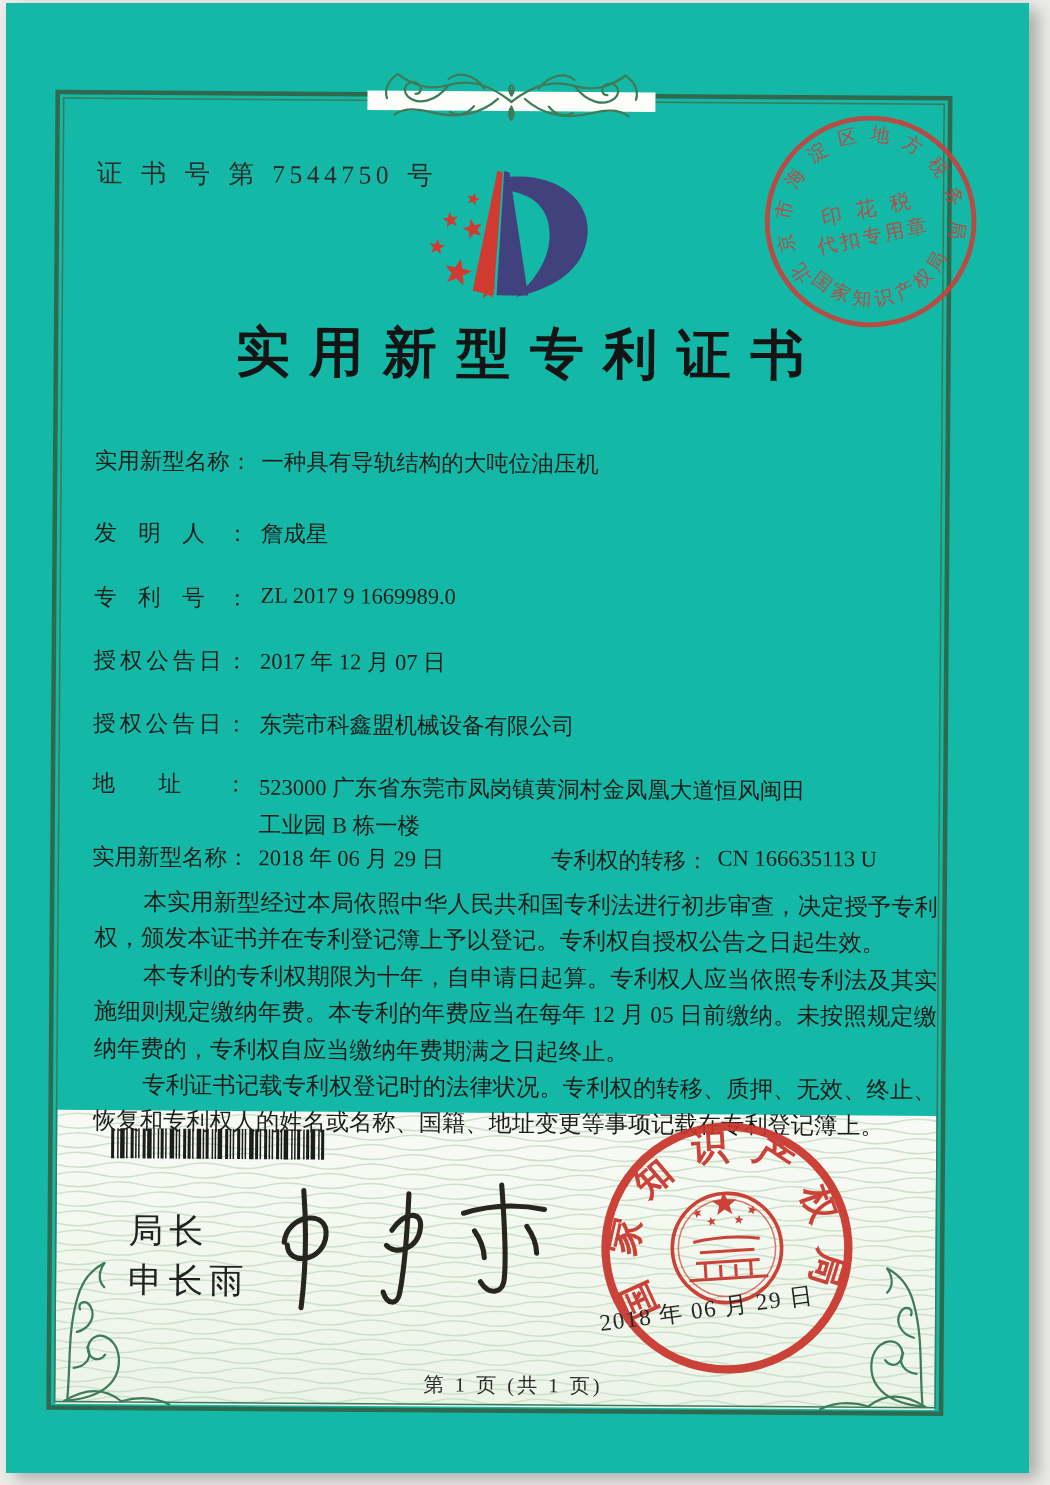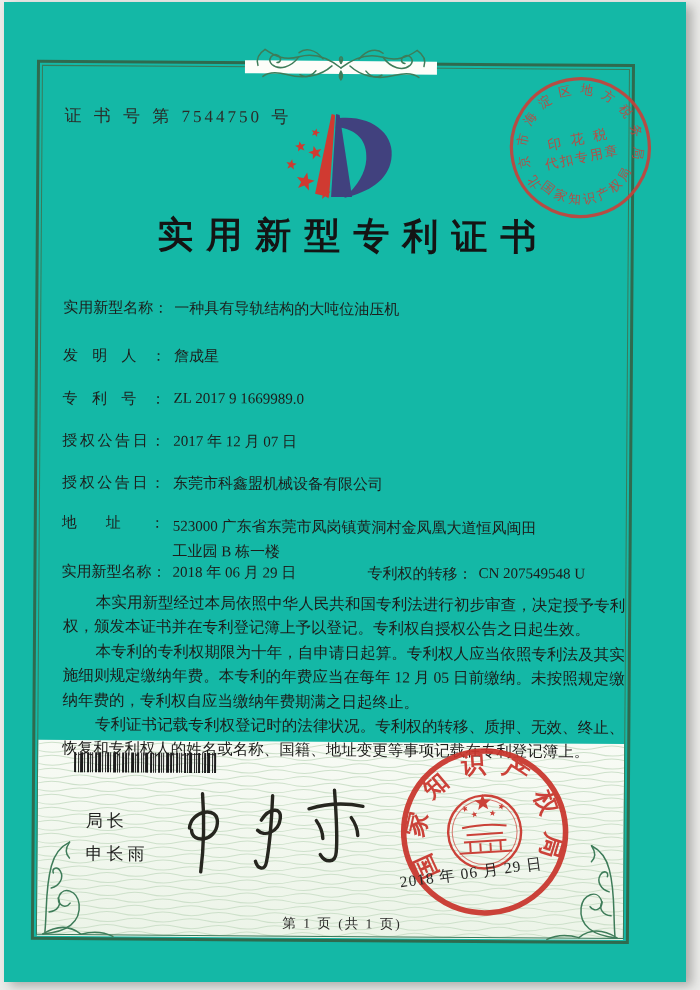--- a/index.html
+++ b/index.html
@@ -40,21 +40,21 @@
   .g2 { position:absolute; left:306px; top:0; }
 
   .paras { position:absolute; left:60px; top:590px; width:562px; z-index:4;
            font-size:15.5px; line-height:24.4px; color:#1c1c1a; text-align:justify; }
   .paras p { text-indent:2.1em; }
 
   .barcode { position:absolute; left:72px; top:752px; width:188px; height:20px;
              z-index:4; font-size:0; }
   .barcode i { display:inline-block; height:100%; background:#1c1c1c; }
 
-  .director { position:absolute; left:84px; top:804px; z-index:5; font-size:17px;
+  .director { position:absolute; left:84px; top:804px; z-index:5; font-size:23px;
               color:#222220; letter-spacing:4px; line-height:33px; }
 
   .signature { position:absolute; left:168px; top:780px; width:225px; height:100px;
                z-index:5; transform:rotate(-2deg); }
 
   .seal-office { position:absolute; left:396px; top:742px; width:174px; height:174px;
                  z-index:5; transform:rotate(-4deg); opacity:.93; }
   .seal-date { position:absolute; left:398px; top:860px; z-index:6; font-size:15.5px;
                color:#262624; letter-spacing:1px; transform:rotate(-8deg); white-space:nowrap; }
 
@@ -191,21 +191,21 @@
     <span class="lbl">授权公告日：</span><span class="val">东莞市科鑫盟机械设备有限公司</span>
   </div>
   <div class="row row-addr">
     <span class="lbl">地址：</span><span class="val val-wrap">523000 广东省东莞市凤岗镇黄洞村金凤凰大道恒风闽田工业园 B 栋一楼</span>
   </div>
   <div class="row row-grant">
     <span>
       <span class="lbl">实用新型名称：</span><span class="val">2018 年 06 月 29 日</span>
     </span>
     <span class="g2">
-      <span class="lbl">专利权的转移：</span><span class="val">CN 207549548 U</span>
+      <span class="lbl">专利权的转移：</span><span class="val">CN 166635113 U</span>
     </span>
   </div>
 
   <div class="paras">
     <p>本实用新型经过本局依照中华人民共和国专利法进行初步审查，决定授予专利权，颁发本证书并在专利登记簿上予以登记。专利权自授权公告之日起生效。</p>
     <p>本专利的专利权期限为十年，自申请日起算。专利权人应当依照专利法及其实施细则规定缴纳年费。本专利的年费应当在每年 12 月 05 日前缴纳。未按照规定缴纳年费的，专利权自应当缴纳年费期满之日起终止。</p>
     <p>专利证书记载专利权登记时的法律状况。专利权的转移、质押、无效、终止、恢复和专利权人的姓名或名称、国籍、地址变更等事项记载在专利登记簿上。</p>
   </div>
 
   <div class="barcode" id="barcode"><i style="width: 2px; margin-right: 2px;"></i><i style="width: 1px; margin-right: 1px;"></i><i style="width: 3px; margin-right: 1px;"></i><i style="width: 1px; margin-right: 2px;"></i><i style="width: 2px; margin-right: 1px;"></i><i style="width: 1px; margin-right: 1px;"></i><i style="width: 1px; margin-right: 2px;"></i><i style="width: 2px; margin-right: 1px;"></i><i style="width: 3px; margin-right: 1px;"></i><i style="width: 1px; margin-right: 2px;"></i><i style="width: 1px; margin-right: 1px;"></i><i style="width: 2px; margin-right: 1px;"></i><i style="width: 1px; margin-right: 2px;"></i><i style="width: 3px; margin-right: 1px;"></i><i style="width: 1px; margin-right: 1px;"></i><i style="width: 1px; margin-right: 2px;"></i><i style="width: 2px; margin-right: 1px;"></i><i style="width: 2px; margin-right: 1px;"></i><i style="width: 1px; margin-right: 2px;"></i><i style="width: 3px; margin-right: 1px;"></i><i style="width: 1px; margin-right: 1px;"></i><i style="width: 2px; margin-right: 2px;"></i><i style="width: 1px; margin-right: 1px;"></i><i style="width: 1px; margin-right: 1px;"></i><i style="width: 3px; margin-right: 2px;"></i><i style="width: 2px; margin-right: 1px;"></i><i style="width: 1px; margin-right: 1px;"></i><i style="width: 1px; margin-right: 2px;"></i><i style="width: 2px; margin-right: 1px;"></i><i style="width: 1px; margin-right: 1px;"></i><i style="width: 1px; margin-right: 2px;"></i><i style="width: 3px; margin-right: 1px;"></i><i style="width: 2px; margin-right: 1px;"></i><i style="width: 1px; margin-right: 2px;"></i><i style="width: 2px; margin-right: 1px;"></i><i style="width: 1px; margin-right: 1px;"></i><i style="width: 1px; margin-right: 2px;"></i><i style="width: 2px; margin-right: 1px;"></i><i style="width: 1px; margin-right: 1px;"></i><i style="width: 3px; margin-right: 2px;"></i><i style="width: 1px; margin-right: 1px;"></i><i style="width: 1px; margin-right: 1px;"></i><i style="width: 2px; margin-right: 2px;"></i><i style="width: 1px; margin-right: 1px;"></i><i style="width: 2px; margin-right: 1px;"></i><i style="width: 3px; margin-right: 2px;"></i><i style="width: 1px; margin-right: 1px;"></i><i style="width: 2px; margin-right: 1px;"></i></div>

